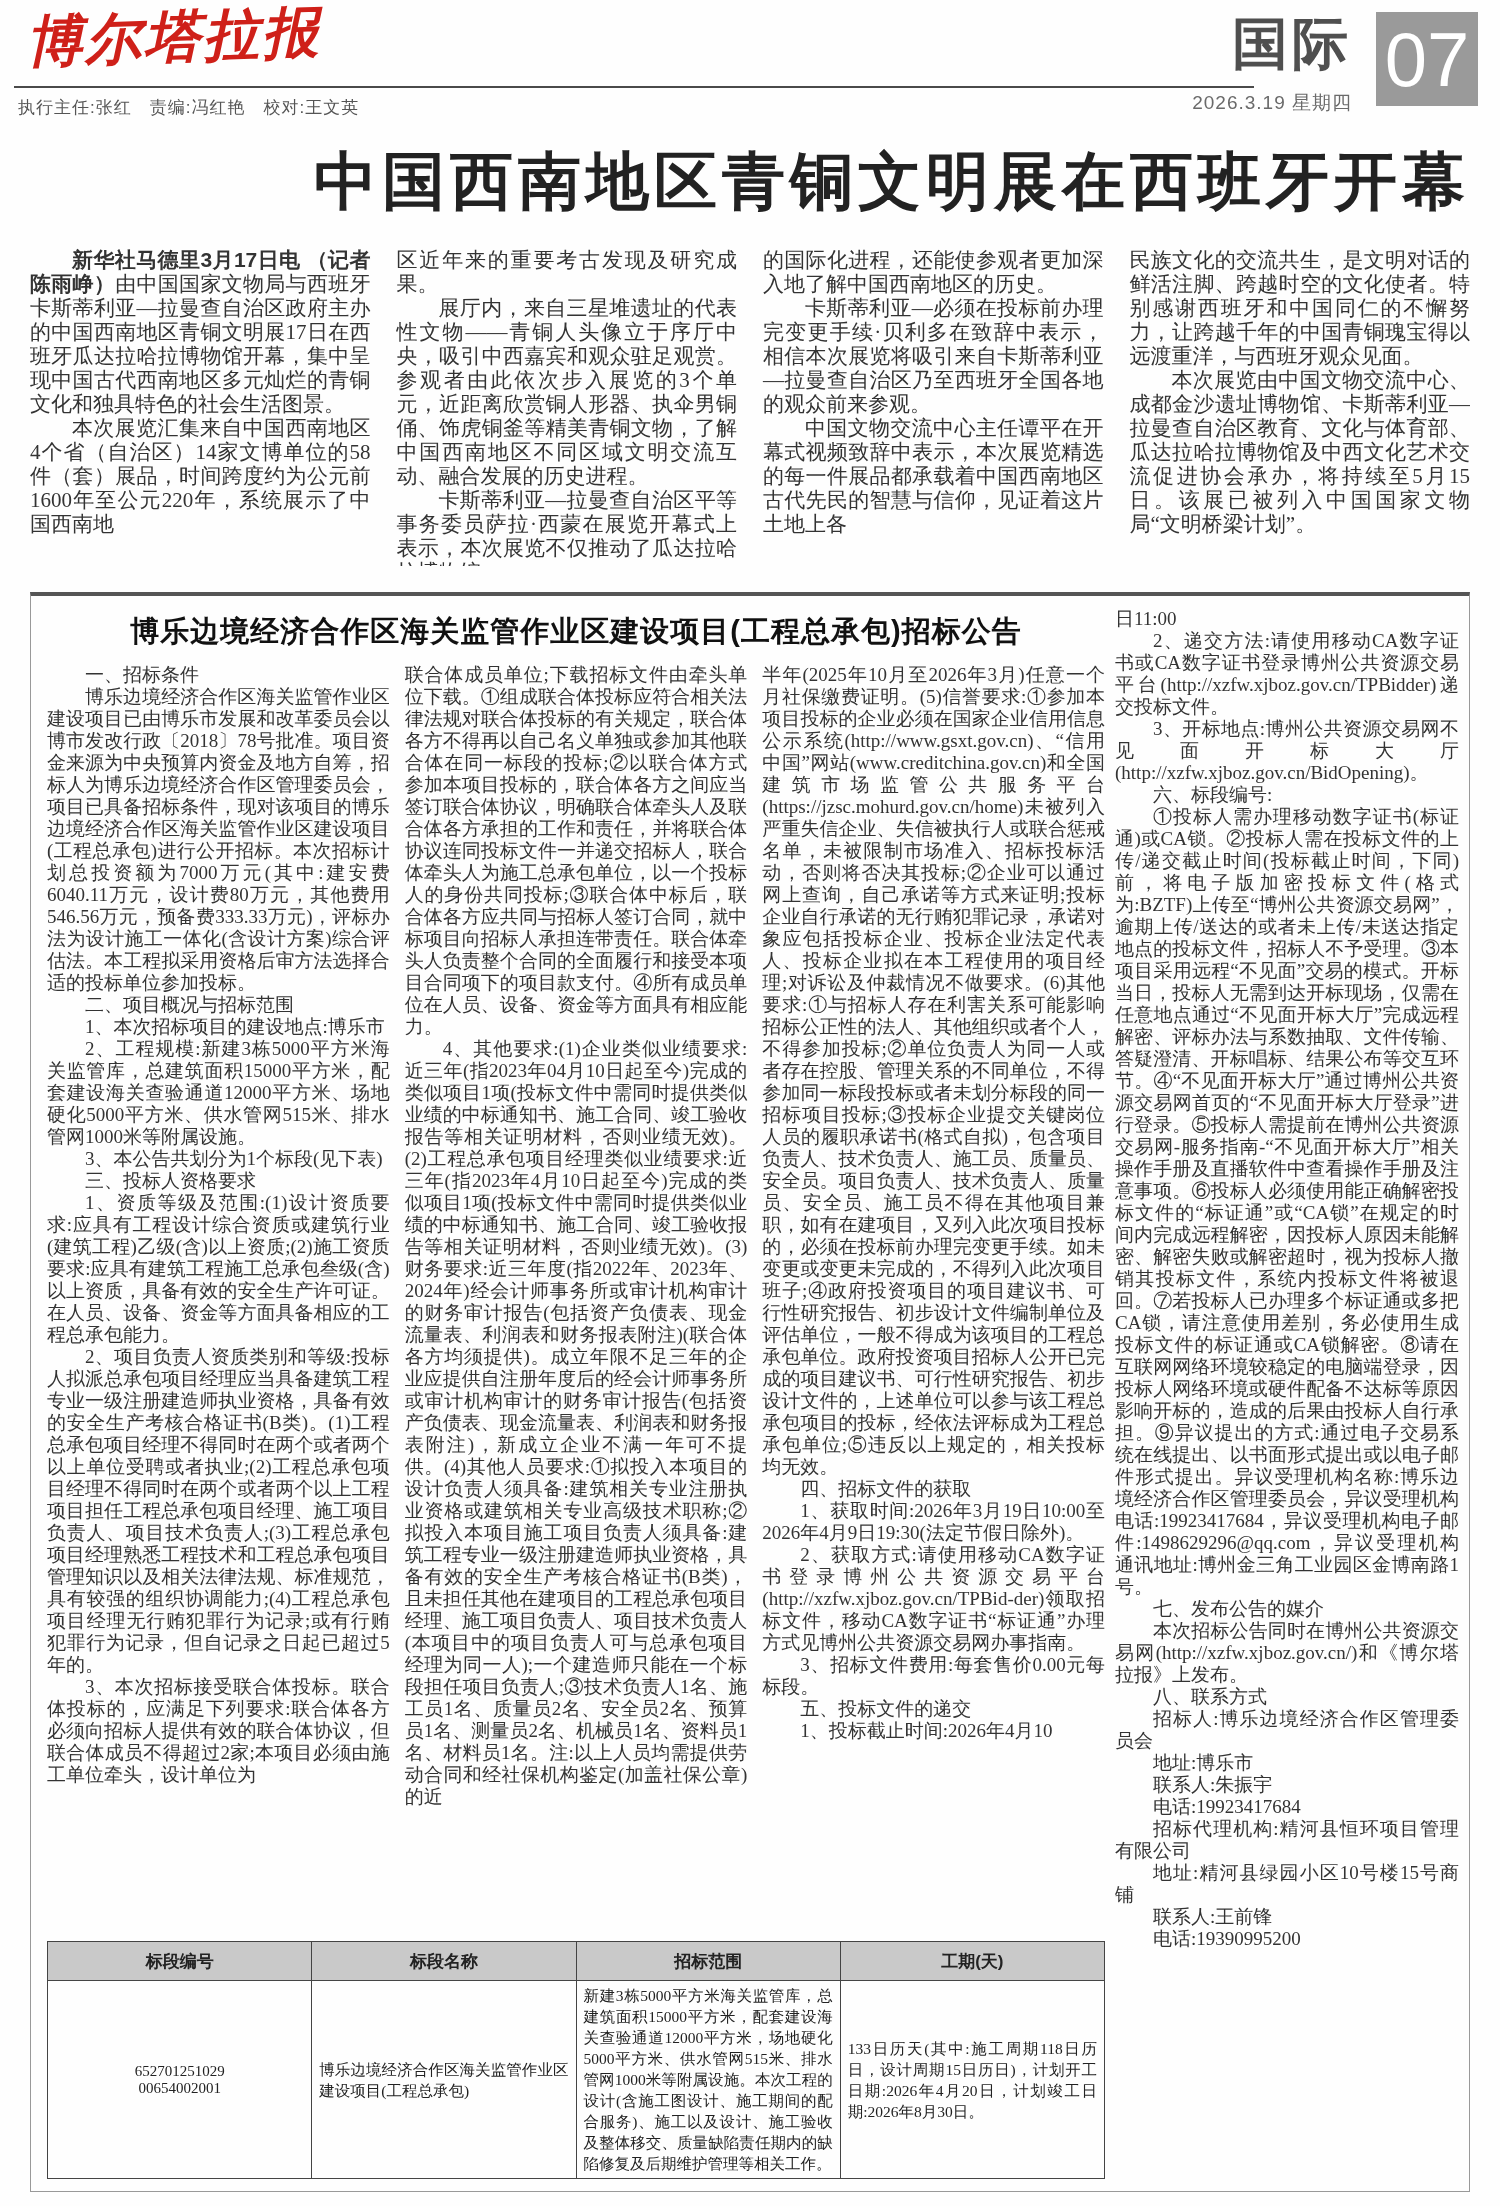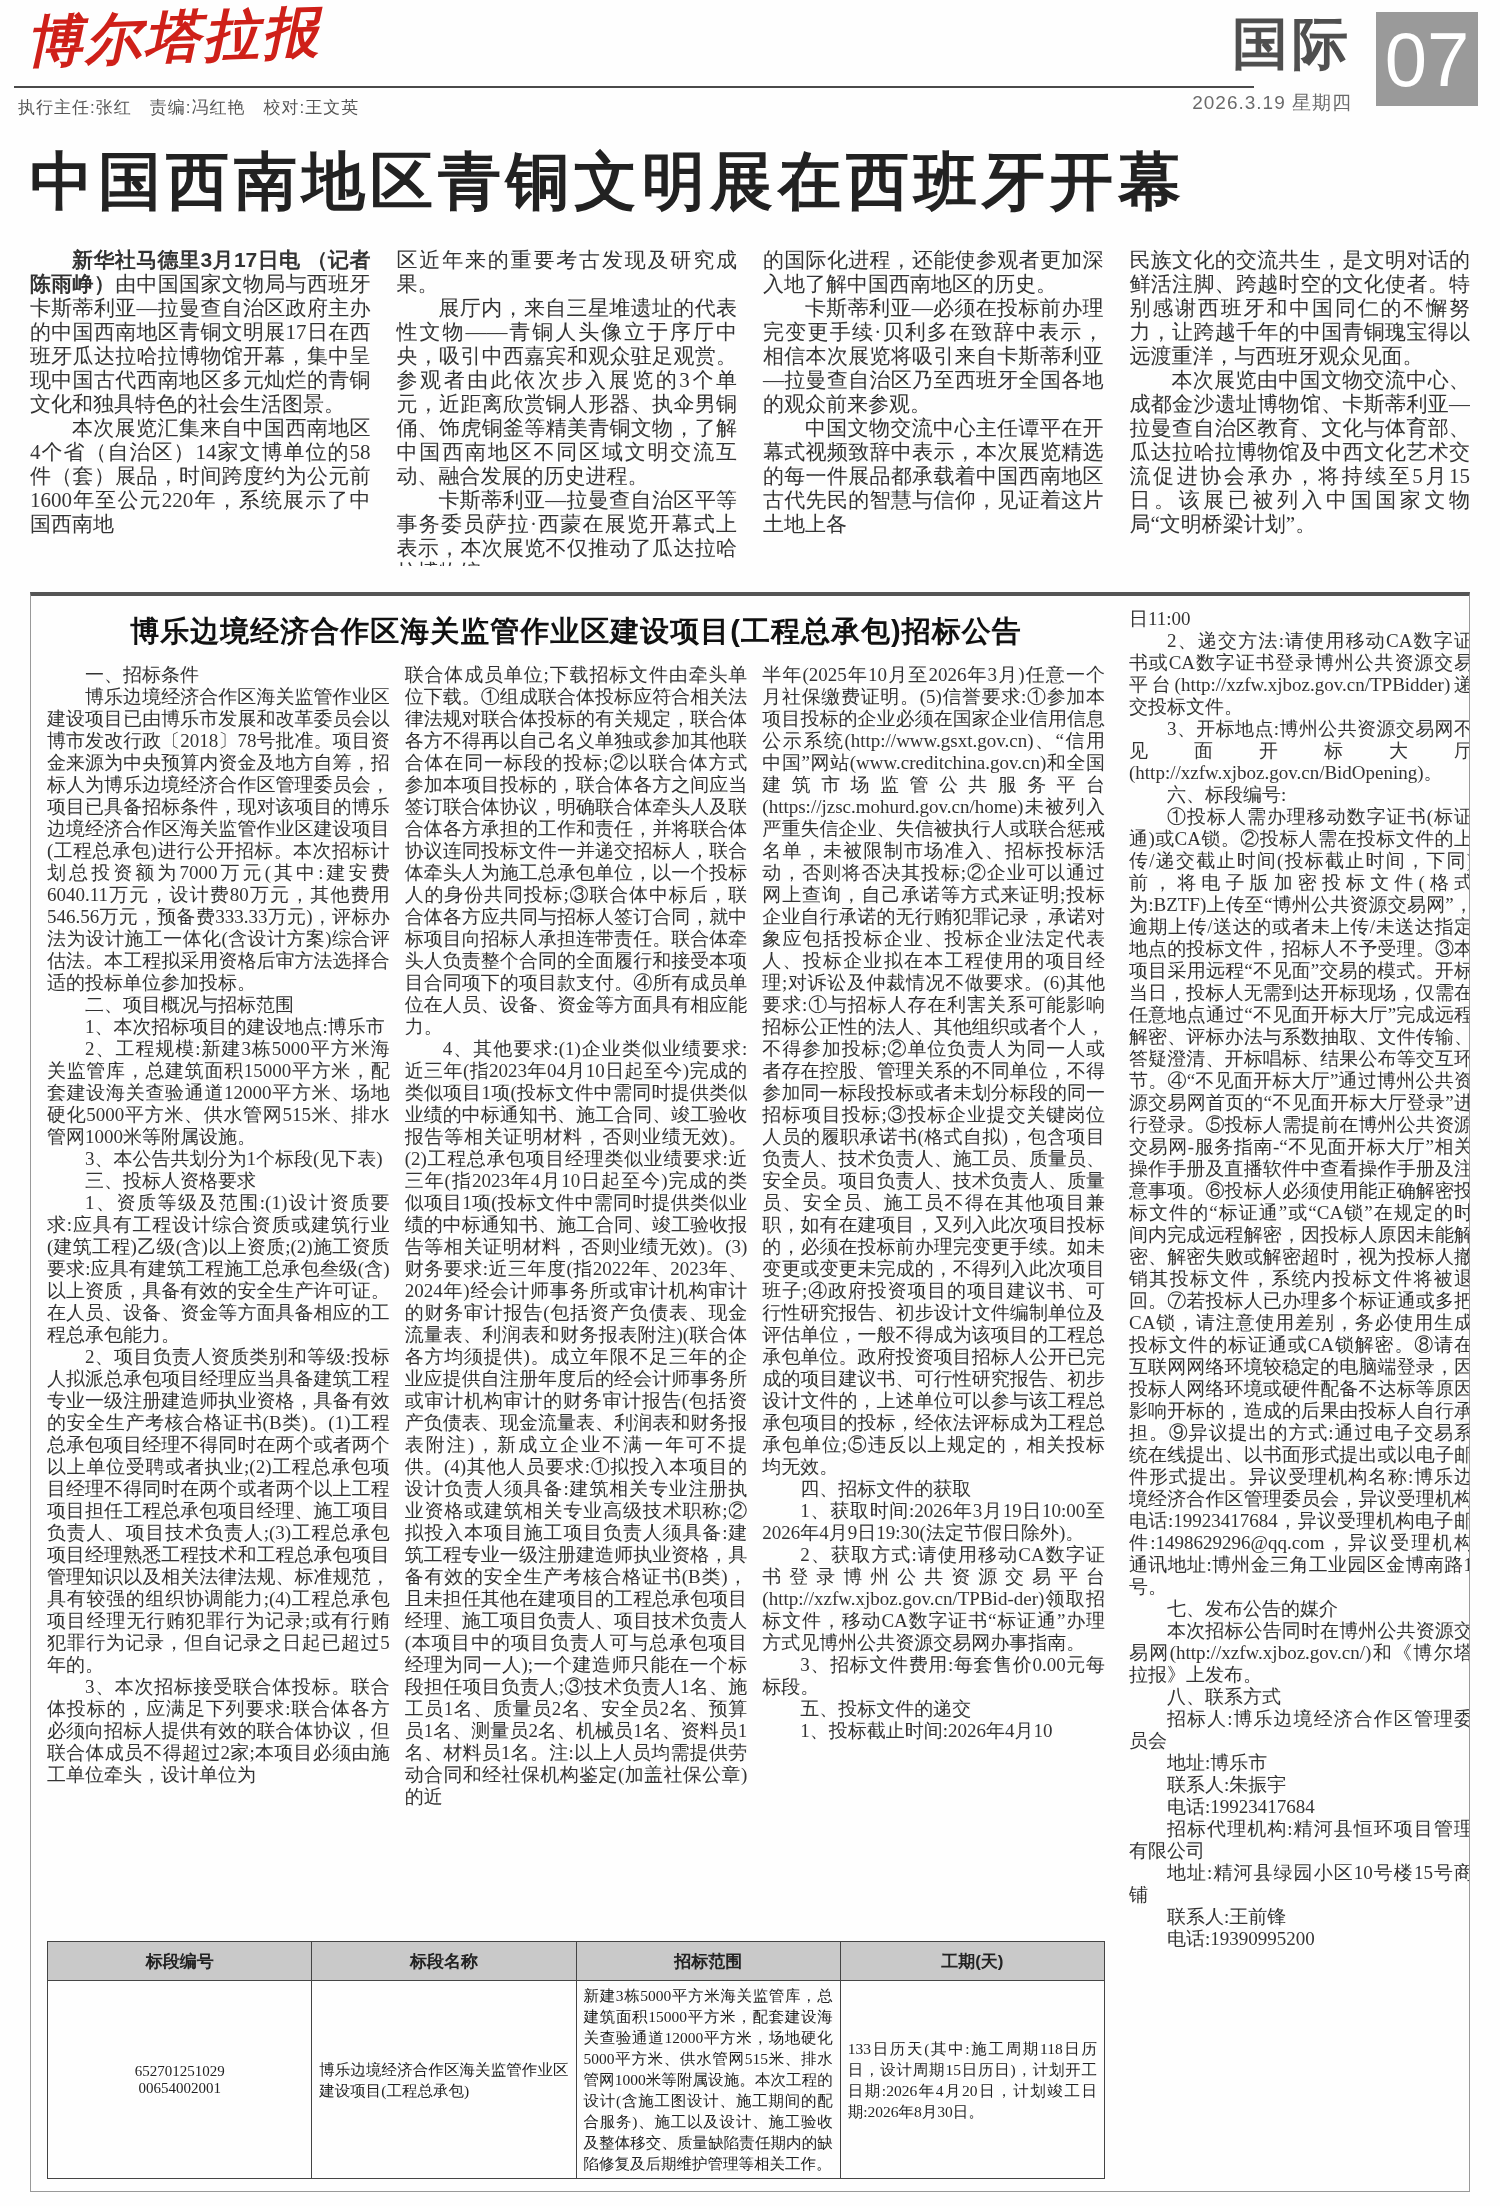--- a/index.html
+++ b/index.html
@@ -16,34 +16,34 @@
          font-family:"Liberation Sans",sans-serif;letter-spacing:1px;}
   .section-title{position:absolute;right:148px;top:14px;font-size:56px;line-height:60px;
          color:#4f4f4f;font-weight:bold;letter-spacing:4px;font-family:"Liberation Sans",sans-serif;}
   .date-line{position:absolute;right:148px;top:90px;font-size:19px;color:#6a6a6a;
          font-family:"Liberation Sans",sans-serif;letter-spacing:1px;}
   .pagenum{position:absolute;right:22px;top:12px;width:102px;height:94px;background:#9a9a9a;
          color:#fff;font-size:76px;font-family:"Liberation Sans",sans-serif;
          display:flex;align-items:center;justify-content:center;}
 
   
-  .headline{margin:26px 30px 0;text-align:left;font-size:63px;line-height:74px;
+  .headline{margin:26px 30px 0;text-align:right;font-size:63px;line-height:74px;
         font-weight:900;color:#222;letter-spacing:5px;font-family:"Liberation Sans",sans-serif;}
 
   
   .article{display:flex;gap:26px;margin:30px 30px 0;height:318px;overflow:hidden;}
   .acol{flex:1;font-size:21px;line-height:24px;text-align:justify;color:#333;}
   .acol p{margin:0;text-indent:2em;}
   .acol p.cont{text-indent:0;}
   .acol b{font-family:"Liberation Sans",sans-serif;}
 
   
   .notice{position:absolute;left:30px;right:30px;top:592px;bottom:14px;box-sizing:border-box;
         border:1px solid #999;border-top:4px solid #555;background:#fefefe;
-        display:flex;gap:24px;padding:12px 16px;overflow:hidden;}
+        display:flex;gap:10px;padding:12px 16px;overflow:hidden;}
   .notice-left{width:1058px;flex:none;display:flex;flex-direction:column;}
   .notice-title{margin:4px 0 12px;text-align:center;font-size:29px;color:#111;
         font-family:"Liberation Sans",sans-serif;font-weight:bold;letter-spacing:1px;}
   .ncols{display:flex;gap:15px;height:1284px;overflow:hidden;}
   .ncol{flex:1;font-size:19px;line-height:22px;text-align:justify;color:#333;}
   .ncol p{margin:0;text-indent:2em;}
   .ncol p.cont{text-indent:0;}
   .ncol4{width:344px;flex:none;overflow:hidden;}
 
   

